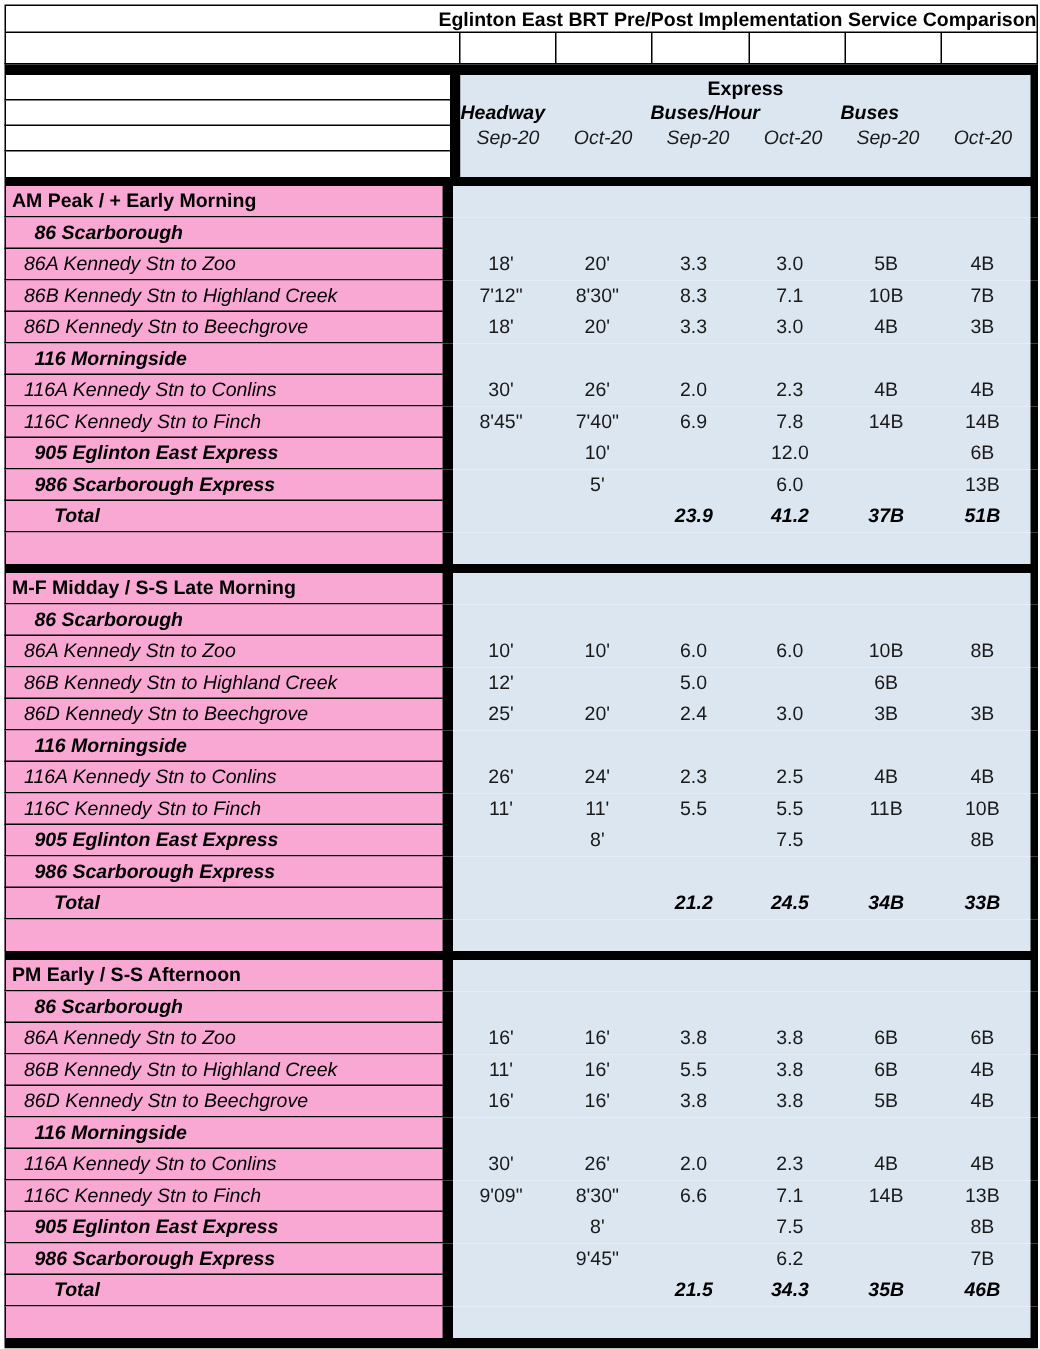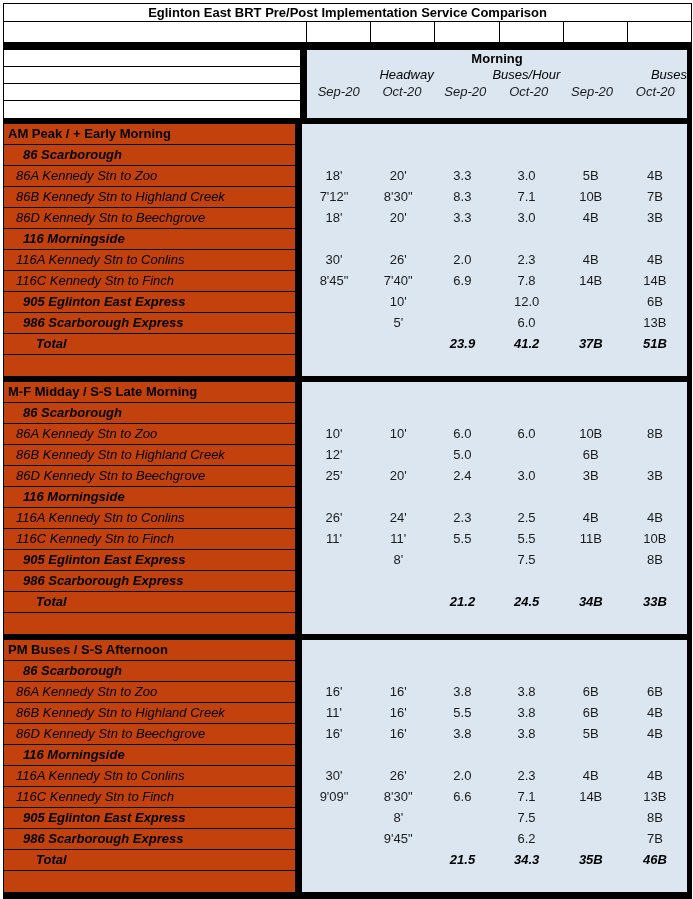--- a/index.html
+++ b/index.html
@@ -10,21 +10,21 @@
     padding-top:3px;
     font-family:"Liberation Sans", sans-serif;
     color:#000;
     font-size:13px;
   }
   
   .title-row{
     box-sizing:border-box;
     height:19px;
     border:1px solid #000;
-    text-align:center;
+    text-align:right;
     font-weight:bold;
     line-height:17px;
     font-size:13px;
     background:#fff;
   }
   
   .grid-row{
     box-sizing:border-box;
     display:flex;
     height:21px;
@@ -42,30 +42,30 @@
   
   .header-zone{display:flex;height:68px;}
   .hz-left{width:297px;box-sizing:border-box;display:flex;flex-direction:column;background:#fff;}
   .hz-cell{box-sizing:border-box;height:17px;border-left:1px solid #000;border-bottom:1px solid #000;}
   .hz-cell.last{border-bottom:none;flex:1;}
   .vband{width:7px;background:#000;flex:0 0 auto;}
   .vband.right{width:5px;}
   .bluehead{width:380px;background:var(--panel);display:flex;flex-direction:column;}
   .wkrow{height:17px;line-height:17px;text-align:center;font-weight:bold;}
   .measrow{height:17px;display:flex;}
-  .measrow .mcell{flex:1;text-align:right;line-height:16px;font-weight:normal;font-style:italic;}
+  .measrow .mcell{flex:1;text-align:left;line-height:16px;font-weight:bold;font-style:italic;}
   .perrow{height:17px;display:flex;}
   .perrow .pcell{flex:1;text-align:center;line-height:15px;font-style:italic;color:#1a1a1a;}
   .headspacer{flex:1;}
   
   .trow{display:flex;height:21px;}
   .rlabel{
     box-sizing:border-box;
     width:297px;
-    background:#c2410c;
+    background:#f9a8d4;
     border-left:1px solid #000;
     border-bottom:1px solid #000;
     line-height:20px;
     padding-left:4px;
     white-space:nowrap;
     overflow:hidden;
   }
   .rlabel.section{font-weight:bold;}
   .rlabel.group{font-weight:bold;font-style:italic;padding-left:19px;}
   .rlabel.total{font-weight:bold;font-style:italic;padding-left:32px;}
@@ -96,21 +96,21 @@
 
   <div class="header-zone">
     <div class="hz-left">
       <div class="hz-cell"></div>
       <div class="hz-cell"></div>
       <div class="hz-cell"></div>
       <div class="hz-cell last"></div>
     </div>
     <div class="vband"></div>
     <div class="bluehead">
-      <div class="wkrow">Morning</div>
+      <div class="wkrow">Express</div>
       <div class="measrow">
         <div class="mcell">Headway</div>
         <div class="mcell">Buses/Hour</div>
         <div class="mcell">Buses</div>
       </div>
       <div class="perrow">
         <div class="pcell">Sep-20</div>
         <div class="pcell">Oct-20</div>
         <div class="pcell">Sep-20</div>
         <div class="pcell">Oct-20</div>
@@ -433,21 +433,21 @@
           <div class="vcell"></div>
           <div class="vcell"></div>
           <div class="vcell"></div>
           <div class="vcell"></div>
           <div class="vcell"></div>
         </div>
         <div class="vband right"></div>
       </div>
       <div class="hband"></div>
       <div class="trow">
-        <div class="rlabel section">PM Buses / S-S Afternoon</div>
+        <div class="rlabel section">PM Early / S-S Afternoon</div>
         <div class="vband"></div>
         <div class="vals">
           <div class="vcell"></div>
           <div class="vcell"></div>
           <div class="vcell"></div>
           <div class="vcell"></div>
           <div class="vcell"></div>
           <div class="vcell"></div>
         </div>
         <div class="vband right"></div>

